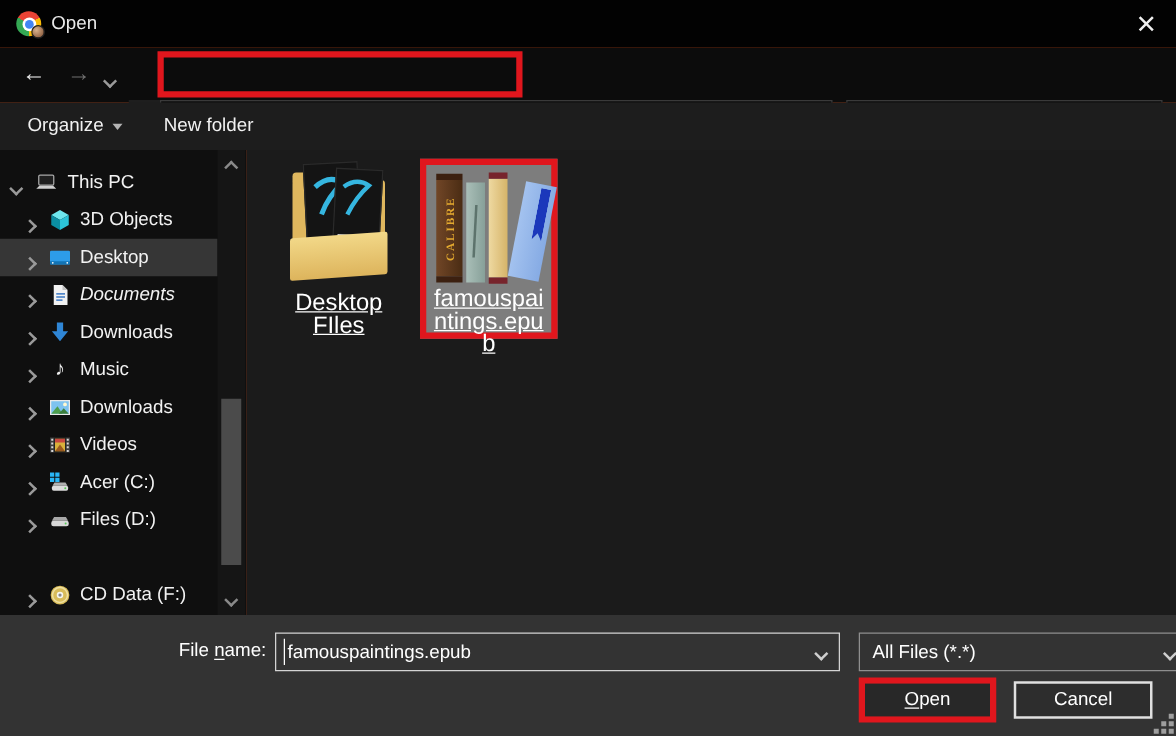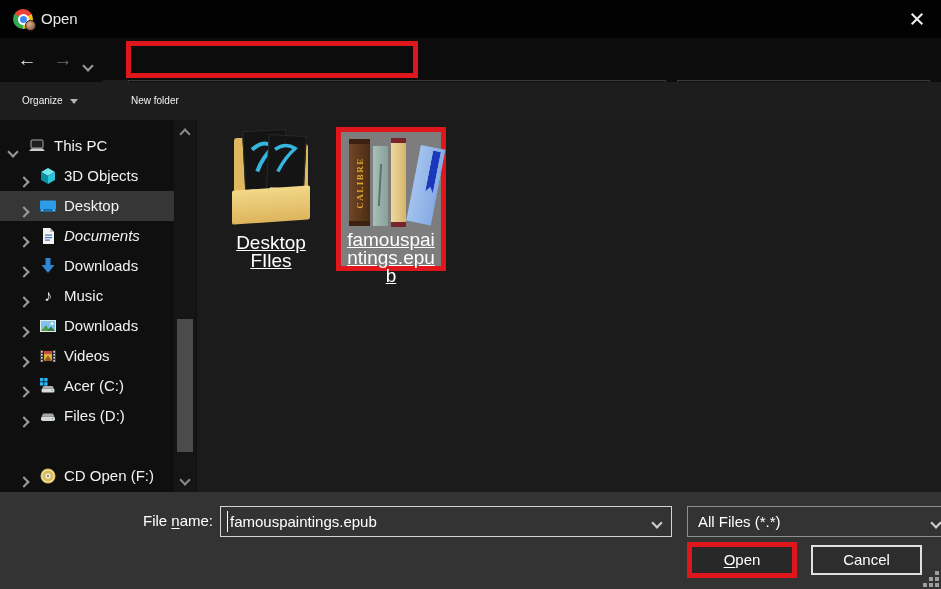--- a/index.html
+++ b/index.html
@@ -38,21 +38,21 @@
   .addr-sep{position:absolute;right:36px;top:4px;width:1px;height:24px;background:#333;}
   .refresh{position:absolute;right:9px;top:6px;width:20px;height:20px;font-size:16px;color:#c8c8c8;text-align:center;line-height:20px;}
   .searchbox{position:absolute;left:677px;top:42px;width:253px;height:34px;box-sizing:border-box;
     background:#0e0e0e;border:1px solid #3a3a3a;}
   .searchbox input{position:absolute;left:10px;top:3px;width:210px;height:26px;background:transparent;border:none;outline:none;
     color:#cfcfcf;font-size:15px;font-family:"Liberation Sans",sans-serif;}
   .searchbox input::placeholder{color:#9a9a9a;opacity:1;}
   .search-ico{position:absolute;right:9px;top:8px;}
   
   .toolbar{position:absolute;left:0;top:82px;width:941px;height:38px;background:#1d1d1d;}
-  .tool-item{position:absolute;top:0;height:38px;line-height:38px;font-size:10px;color:#f2f2f2;cursor:pointer;white-space:nowrap;}
+  .tool-item{position:absolute;top:0;height:38px;line-height:38px;font-size:15px;color:#f2f2f2;cursor:pointer;white-space:nowrap;}
   .tri-d{display:inline-block;width:0;height:0;border-left:4px solid transparent;border-right:4px solid transparent;border-top:5px solid #b4b4b4;margin-left:7px;vertical-align:middle;}
   .views-ico{position:absolute;left:787px;top:90px;width:24px;height:19px;}
   .views-ico i{position:absolute;width:10px;height:8px;border:1px solid #d8d8d8;box-sizing:border-box;}
   .views-ico i:nth-child(1){left:0;top:0;background:linear-gradient(#7db8e8 55%,#5a9e5a 45%);}
   .views-ico i:nth-child(2){left:12px;top:0;background:linear-gradient(#b8d078 55%,#d8a040 45%);}
   .views-ico i:nth-child(3){left:0;top:10px;background:linear-gradient(#e07858 55%,#b84030 45%);}
   .views-ico i:nth-child(4){left:12px;top:10px;background:linear-gradient(#88c890 55%,#3a7a46 45%);}
   .views-chev{position:absolute;left:822px;top:96px;}
   .pane-ico{position:absolute;left:855px;top:91px;width:21px;height:17px;border:1px solid #b8b8b8;box-sizing:border-box;background:#2c2c2c;}
   .pane-ico i{position:absolute;right:0;top:0;width:9px;height:15px;background:#8ecdf2;}
@@ -324,21 +324,21 @@
     <div class="trow" style="top:341px;">
       <span class="tchev" style="left:20px;"><i class="chev r"></i></span>
       <span class="ticon" style="left:39px;">
         <svg width="18" height="18" viewBox="0 0 18 18">
           <circle cx="9" cy="9" r="7.5" fill="#d8bc5a"></circle>
           <circle cx="9" cy="9" r="6" fill="none" stroke="#efe0a2" stroke-width="1.2"></circle>
           <circle cx="9" cy="9" r="2.6" fill="#f6f6ee"></circle>
           <circle cx="9" cy="9" r="1.3" fill="#8a8a8a"></circle>
         </svg>
       </span>
-      <span class="tlabel" style="left:64px;">CD Open (F:)</span>
+      <span class="tlabel" style="left:64px;">CD Data (F:)</span>
     </div>
 
     <div class="sbar">
       <span class="chev u" style="top:10px;"></span>
       <div class="thumb"></div>
       <span class="chev d" style="top:356px;"></span>
     </div>
   </div>
 
   <div class="main">

